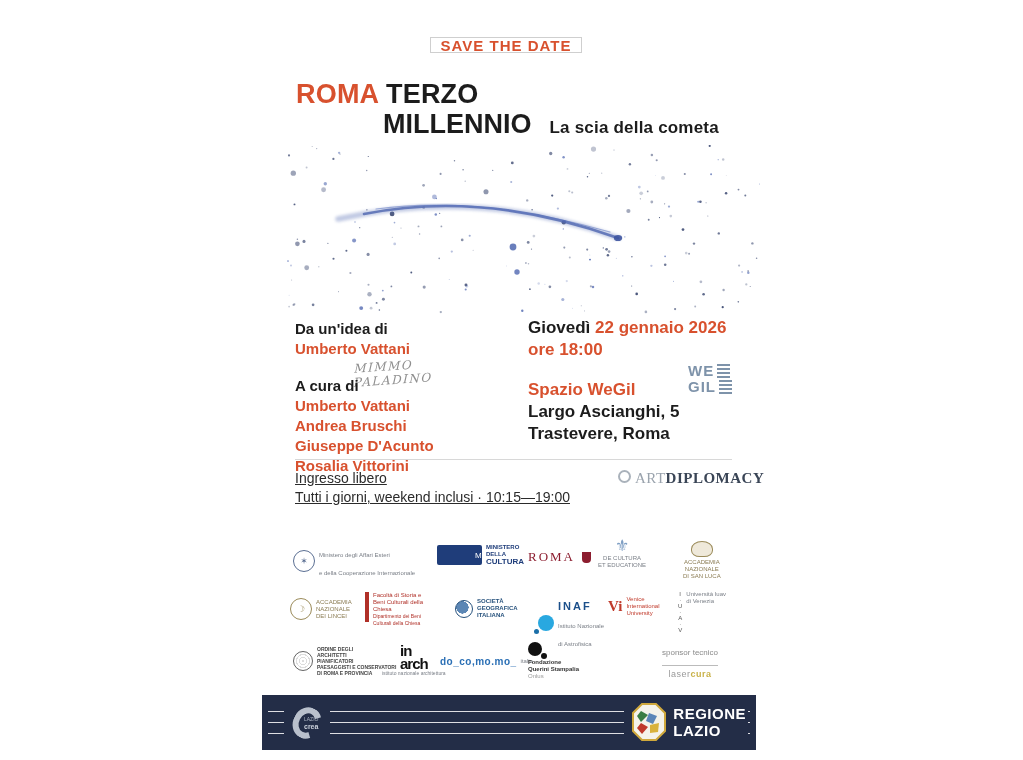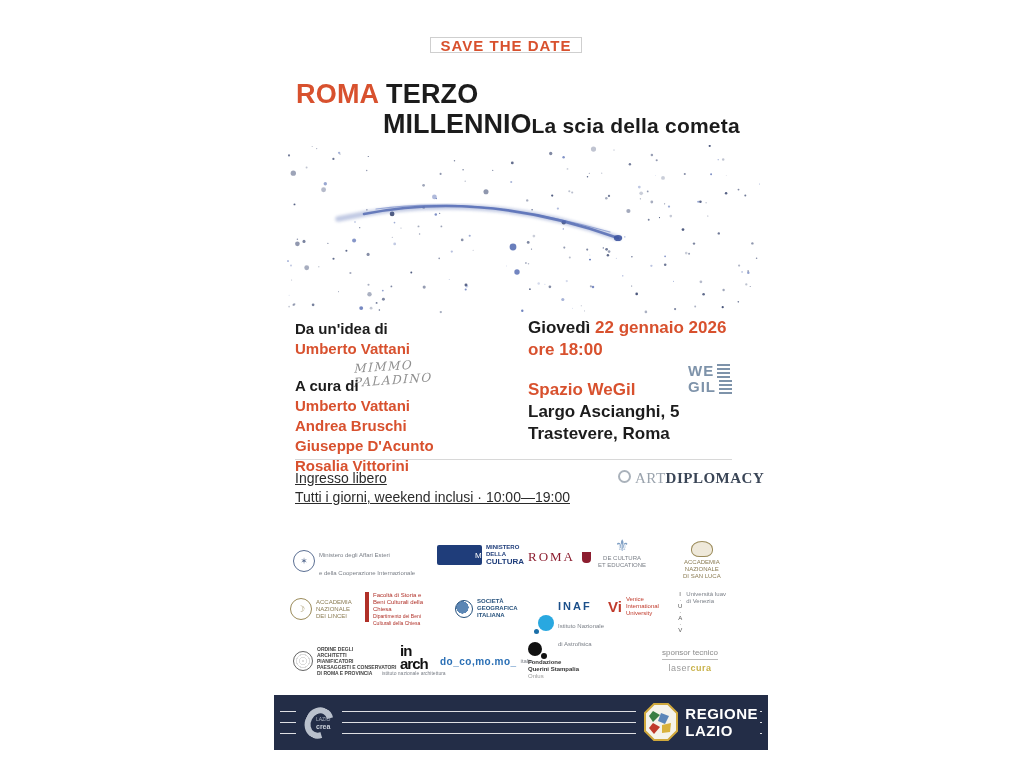--- a/index.html
+++ b/index.html
@@ -20,21 +20,21 @@
   .badge{position:absolute;left:168px;top:1px;width:152px;height:16px;
     border:1px solid #cfcfcf;display:flex;align-items:center;justify-content:center;
     color:var(--accent);font-weight:bold;font-size:15px;letter-spacing:1px;background:#fff;}
 
   
   .title{position:absolute;left:34px;top:44px;line-height:29px;font-weight:bold;
     font-size:27px;letter-spacing:.2px;white-space:nowrap;}
   .title .roma{color:var(--accent);}
   .title .black{color:var(--ink);}
   .title-line2{position:absolute;left:121px;top:73px;font-weight:bold;font-size:27px;white-space:nowrap;}
-  .subtitle{font-size:21px;font-weight:bold;letter-spacing:.2px;}
+  .subtitle{font-size:17px;font-weight:bold;margin-left:18px;letter-spacing:.2px;}
 
   
   .artwork{position:absolute;left:18px;top:109px;width:480px;height:170px;}
   .signature{position:absolute;left:74px;top:214px;color:#8f8f8f;
     font-family:"DejaVu Serif",serif;font-style:italic;font-size:12px;line-height:14px;
     letter-spacing:1.5px;transform:rotate(-4deg) skewX(-6deg);}
 
   
   .credits{position:absolute;left:33px;top:283px;font-size:15px;font-weight:bold;line-height:20px;}
   .credits .orange{color:var(--accent);}
@@ -79,37 +79,37 @@
   .emb-ornate{width:22px;height:16px;border:1.5px solid #9b8b5a;border-radius:50% 50% 40% 40%;
     background:#efe9da;}
   .greg-bar{width:4px;height:30px;background:#b03028;}
   .mini.red{color:#b03028;}
   .sgi-circle{width:18px;height:18px;border-radius:50%;border:1.5px solid #27527d;
     background:radial-gradient(circle at 40% 40%,#5c87b5 0 45%,#fff 46%);}
   .inaf-dot{width:16px;height:16px;border-radius:50%;background:#29a8e0;}
   .inaf-dot::after{content:"";display:block;width:5px;height:5px;border-radius:50%;
     background:#1b6fa8;margin:14px 0 0 -4px;}
   .inaf-word{color:#1b4f8a;font-weight:bold;font-size:11px;letter-spacing:2px;}
-  .viu-mark{color:#c03a2b;font-weight:bold;font-size:15px;font-family:Liberation Sans, sans-serif;}
+  .viu-mark{color:#c03a2b;font-weight:bold;font-size:15px;font-family:Liberation Serif, serif;}
   .mini.viu{color:#c03a2b;}
   .iuav-col{display:flex;flex-direction:column;align-items:center;font-size:6px;line-height:6px;color:#555;}
   .ord-circle{width:20px;height:20px;border-radius:50%;border:1.5px solid #666;
     background:repeating-radial-gradient(circle,#ddd 0 1px,#fff 1px 3px);}
   .inarch-mark{font-weight:bold;font-size:15px;line-height:13px;letter-spacing:-1px;color:#111;}
   .doco{color:#2a6fb5;font-weight:bold;font-size:10px;letter-spacing:.5px;}
   .qs-dot{width:14px;height:14px;border-radius:50%;background:#111;position:relative;}
   .qs-dot::after{content:"";position:absolute;right:-5px;bottom:-3px;width:6px;height:6px;
     border-radius:50%;background:#111;}
   .sponsor{display:flex;flex-direction:column;align-items:center;gap:3px;}
-  .sponsor .cap{font-size:8px;color:#8a8a8a;border-bottom:1px solid #bbb;padding-bottom:2px;}
+  .sponsor .cap{font-size:8px;color:#8a8a8a;border-bottom:1px solid #bbb;padding-bottom:8px;}
   .sponsor .word{font-size:9px;color:#9a9a9a;letter-spacing:.5px;}
   .sponsor .word b{color:#c9b24a;}
 
   
-  .footer{position:absolute;left:0;top:659px;width:494px;height:55px;background:var(--navy);margin-left:12px;}
+  .footer{position:absolute;left:0;top:659px;width:494px;height:55px;background:var(--navy);}
   .footer .line{position:absolute;left:6px;right:6px;height:1px;background:rgba(255,255,255,.85);}
   .crea{position:absolute;left:22px;top:7px;width:46px;height:41px;background:var(--navy);
     display:flex;align-items:center;justify-content:center;}
   .crea .c{width:28px;height:32px;border:6px solid #b9c0cc;border-radius:50%;
     border-right-color:transparent;transform:rotate(28deg);}
   .crea .lbl{position:absolute;left:20px;top:14px;color:#cdd3dd;font-size:7px;line-height:7px;
     font-weight:bold;transform:none;}
   .crea .lbl .small{font-size:5px;font-weight:normal;display:block;color:#aeb6c4;}
   .regione{position:absolute;right:8px;top:6px;display:flex;align-items:center;gap:7px;
     background:var(--navy);padding:2px 2px 2px 8px;}
@@ -383,21 +383,21 @@
             <i></i>
             <i></i>
           </span>
       </div>
     </div>
 
     <div class="divider"></div>
 
     <div class="period">
       <div class="line">Ingresso libero</div>
-      <div class="line">Tutti i giorni, weekend inclusi · 10:00—19:00</div>
+      <div class="line">Tutti i giorni, weekend inclusi · 10:15—19:00</div>
     </div>
 
     <div class="artdip">
       <span class="ring"></span>
       <span class="nw"><span class="art">ART</span><span class="dip">DIPLOMACY</span></span>
     </div>
 
     <div class="logo" style="left:31px;top:507px;">
       <span class="emb-circle">✶</span>
       <span>

